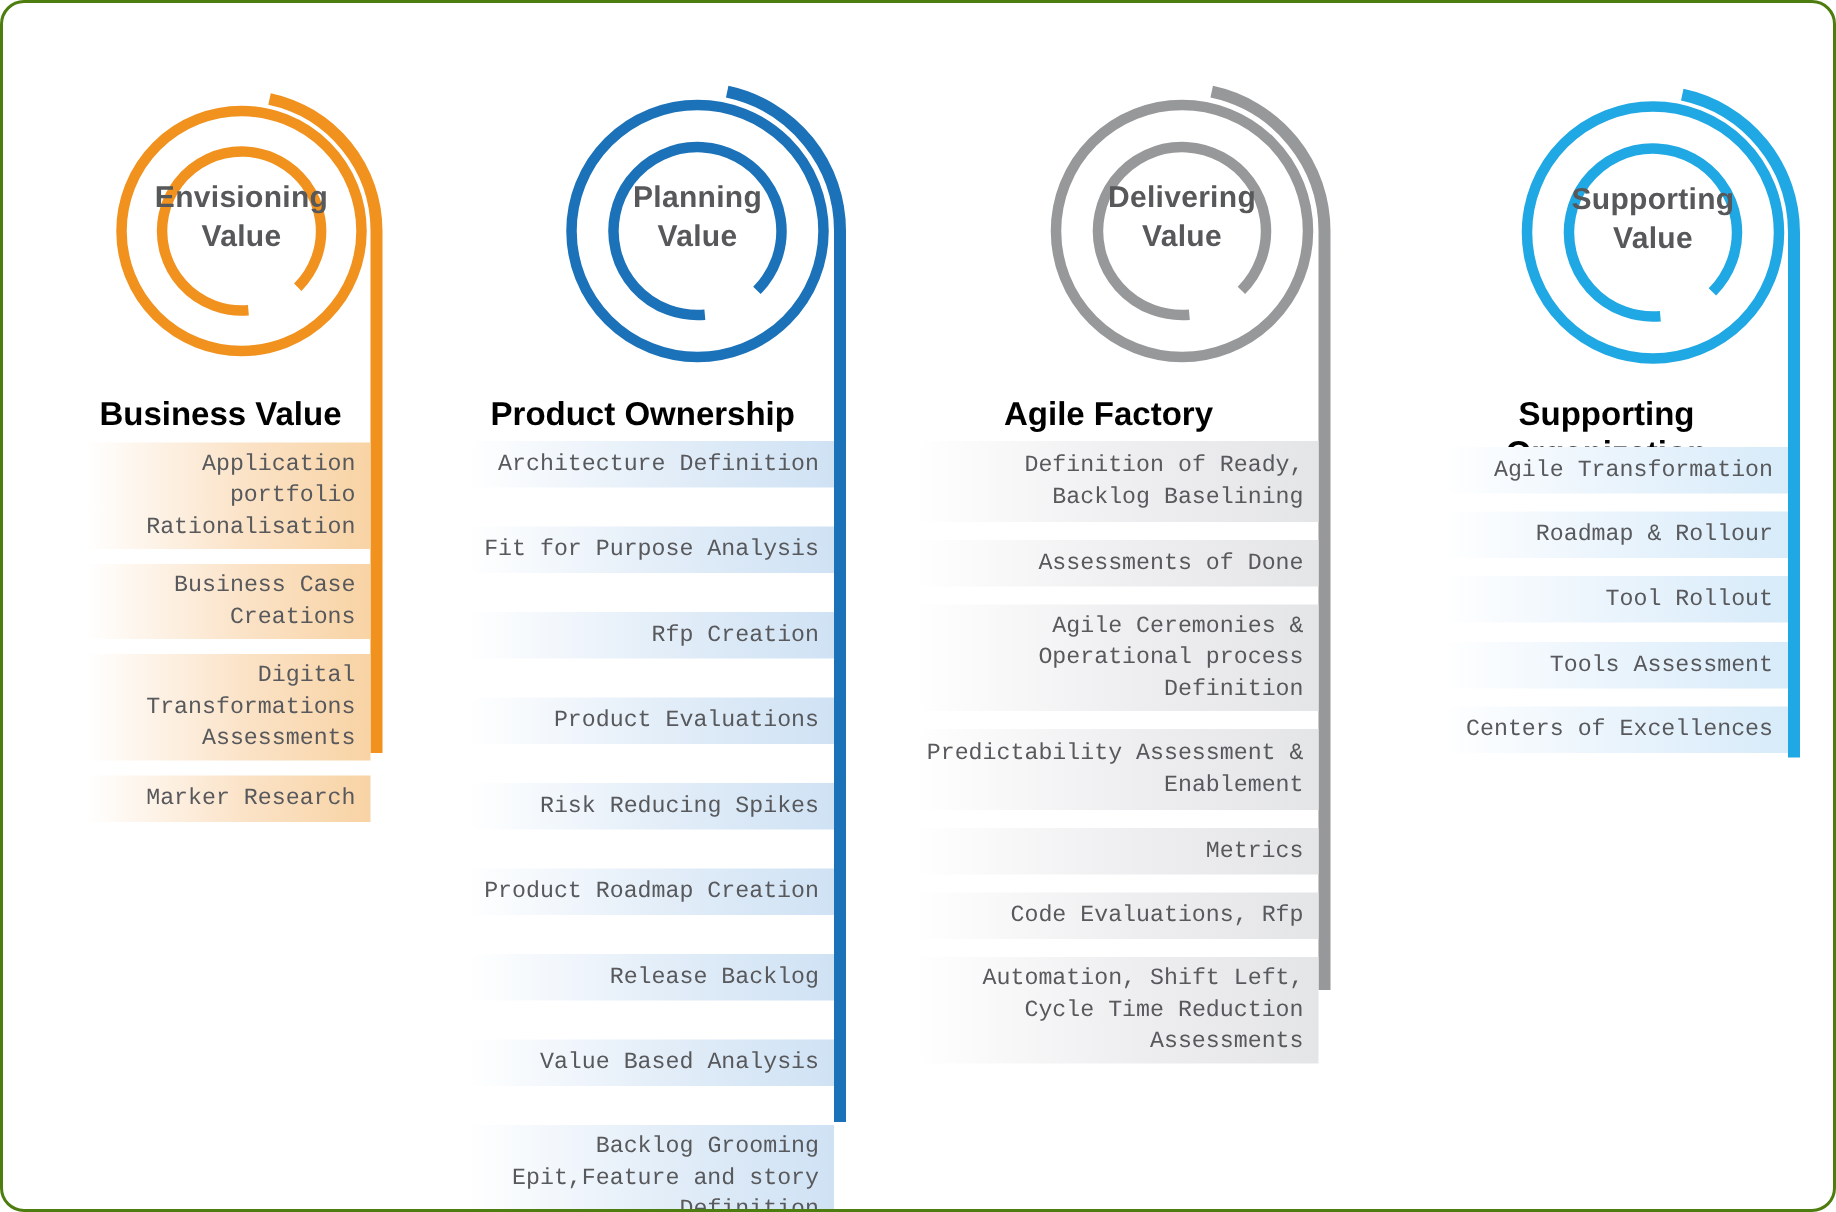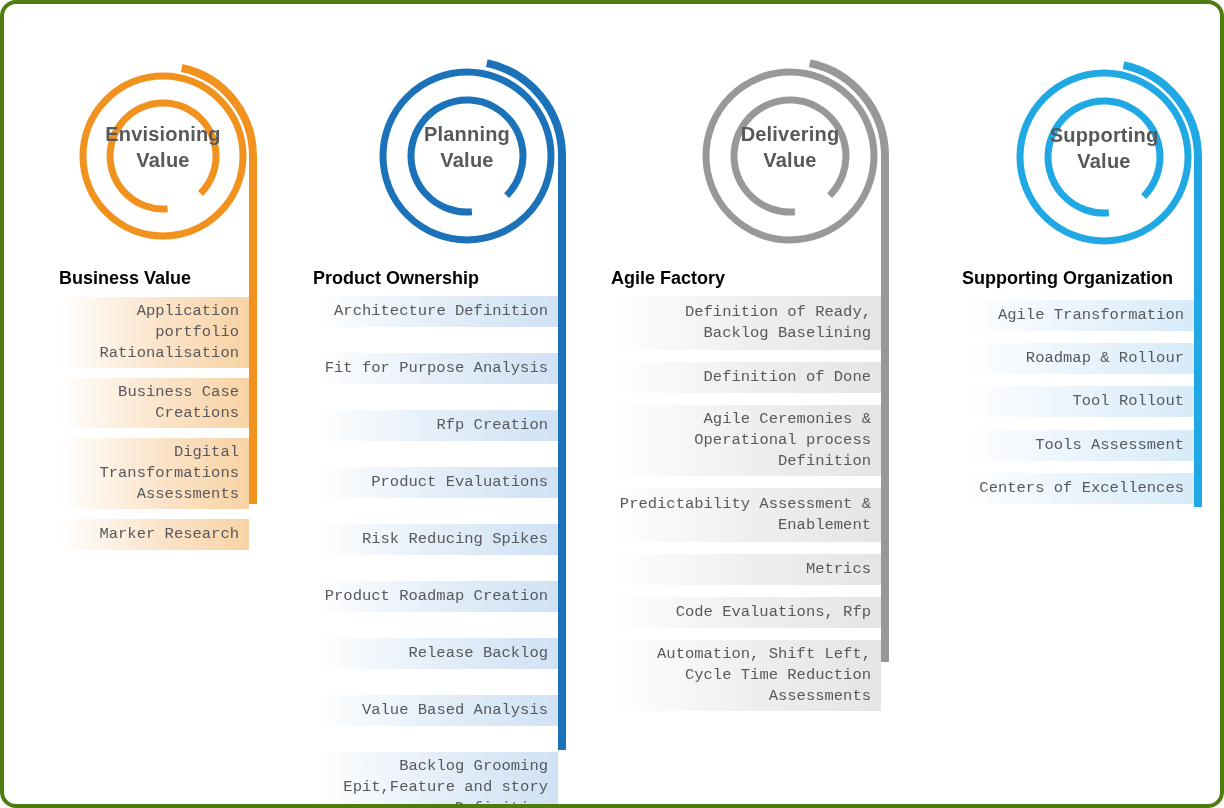--- a/index.html
+++ b/index.html
@@ -1,34 +1,34 @@
 <!DOCTYPE html>
 <html><head>
 <meta charset="utf-8">
 <style>
   html,body{margin:0;padding:0;background:#ffffff;}
   .canvas{
     position:relative;
     width:1224px;height:808px;
     box-sizing:border-box;
-    border:4px solid #4d7c0f;
+    border:2px solid #4d7c0f;
     border-radius:16px;
     background:#ffffff;
     overflow:hidden;
     font-family:"Liberation Sans", sans-serif;
   }
   .swirl-layer{position:absolute;left:0;top:0;}
   .circle-title{
     position:absolute;width:180px;
     text-align:center;font-weight:bold;font-size:20px;line-height:26px;
     color:#57585A;white-space:pre-line;letter-spacing:0.2px;
   }
   .heading{
     position:absolute;top:261px;height:26px;
-    font-weight:bold;font-size:18px;line-height:26px;text-align:left;
+    font-weight:bold;font-size:22px;line-height:26px;text-align:center;
   }
   .items{position:absolute;display:flex;flex-direction:column;font-family:Liberation Mono, monospace;}
   .item{
     display:flex;align-items:center;justify-content:flex-end;
     min-height:31px;box-sizing:border-box;
     padding:4px 10px 4px 6px;
     text-align:right;font-size:15.5px;line-height:21px;color:#58595C;
   }
   .item.tall{min-height:54px;}
   .c1 .item{background:linear-gradient(90deg,#FFFFFF 0%,#FBE3C8 55%,#F8D3A4 100%);}
@@ -96,21 +96,21 @@
     <div class="item">Value Based Analysis</div>
     <div class="item tall">Backlog Grooming Epit,Feature and story Definition</div>
     <div class="item">Operational Process Definition</div>
   </div>
 
   <div class="circle-title" style="left:696px;top:117px;">Delivering
 Value</div>
   <div class="c3 heading" style="left:607px;width:260px;">Agile Factory</div>
   <div class="c3 items" style="left:607px;width:270px;top:292px;">
     <div class="item tall">Definition of Ready, Backlog Baselining</div>
-    <div class="item">Definition of Done</div>
+    <div class="item">Assessments of Done</div>
     <div class="item tall">Agile Ceremonies &amp; Operational process Definition</div>
     <div class="item tall">Predictability Assessment &amp; Enablement</div>
     <div class="item">Metrics</div>
     <div class="item">Code Evaluations, Rfp</div>
     <div class="item tall">Automation, Shift Left, Cycle Time Reduction Assessments</div>
   </div>
 
   <div class="circle-title" style="left:1010px;top:118px;">Supporting
 Value</div>
   <div class="c4 heading" style="left:958px;width:222px;">Supporting Organization</div>

